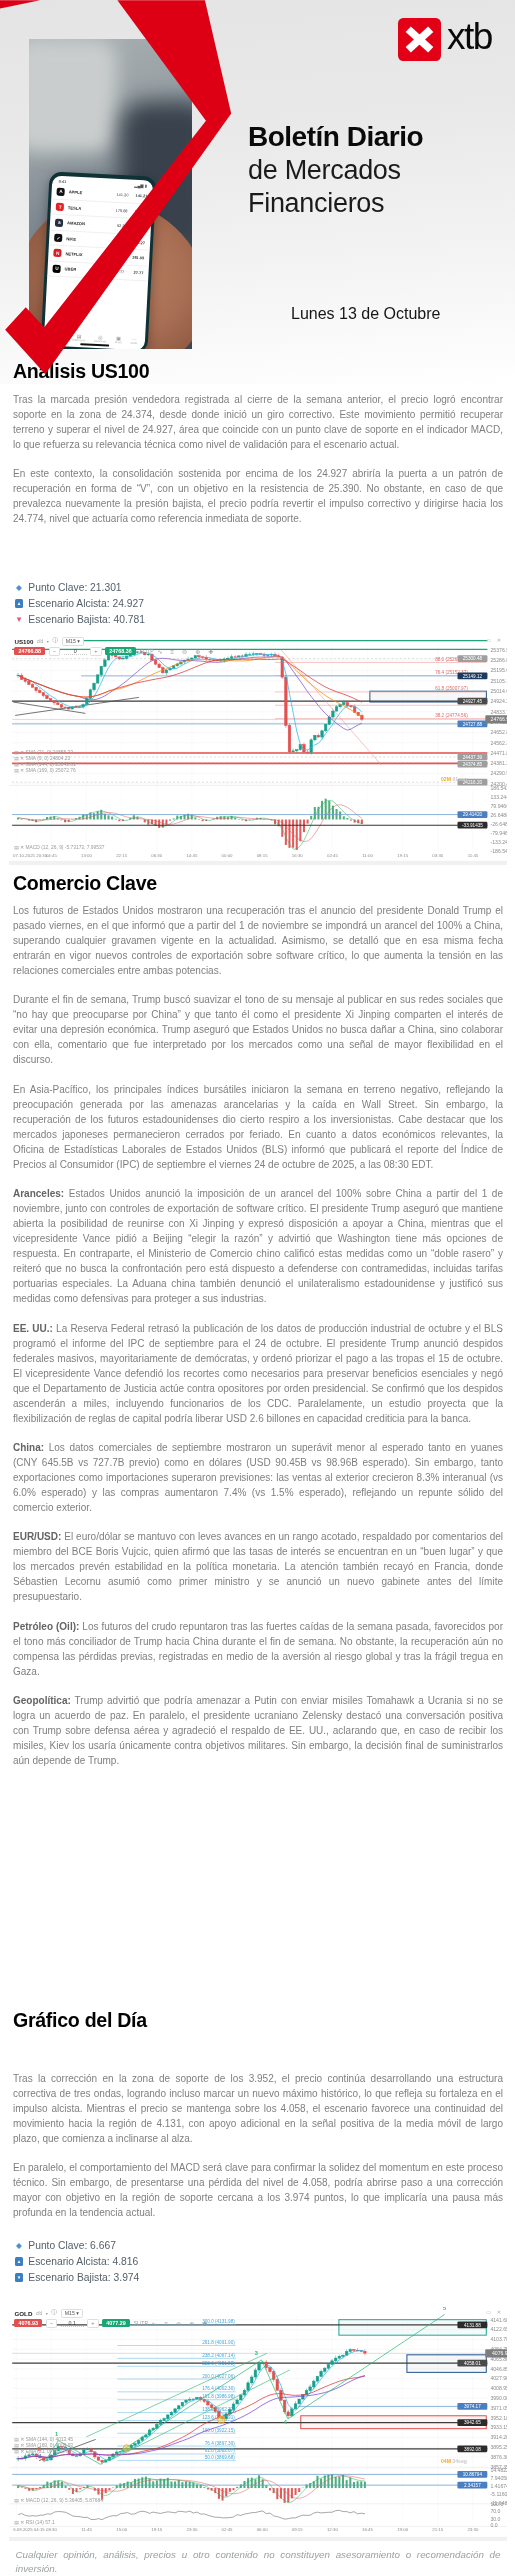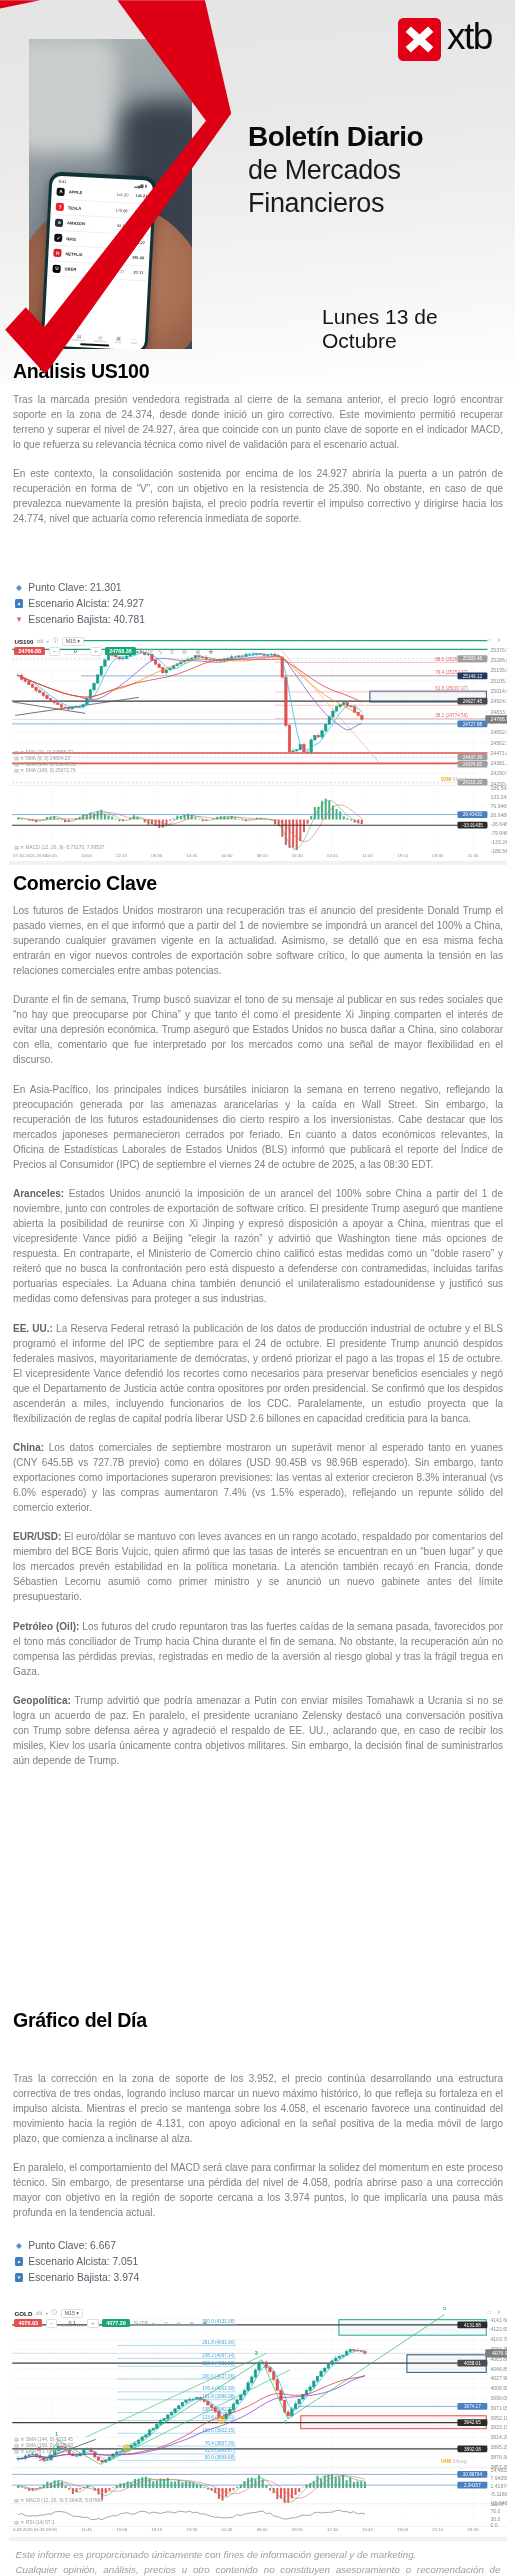--- a/index.html
+++ b/index.html
@@ -22,21 +22,21 @@
   .pnav{position:absolute;bottom:5.2px;left:0;right:0;display:flex;justify-content:space-around;padding:0 3.1px;}
   .pnav .ni{text-align:center;font-size:2.3px;color:#9a9a9a;}
   .pnav .ni .g{font-size:5.2px;line-height:5.2px;}
   .pnav .ni.on, .pnav .ni.on .g{color:#d80014;}
   .homebar{position:absolute;bottom:1.5px;left:50%;transform:translateX(-50%);width:29px;height:2.1px;border-radius:1px;background:#111;}
   .logo-sq{left:398px;top:17.5px;width:43px;height:43px;background:#e30017;border-radius:5.2px;z-index:3;}
   .logo-txt{left:447px;top:16px;font-size:37px;font-weight:normal;color:#0a0a0a;letter-spacing:-1.5px;z-index:3;}
   .title1{left:248px;top:121px;font-size:28px;font-weight:bold;color:#0a0a0a;letter-spacing:-0.5px;}
   .title2{left:248px;top:155px;font-size:27px;font-weight:400;color:#1b1b1b;letter-spacing:-0.3px;}
   .title3{left:248px;top:188px;font-size:27px;font-weight:400;color:#1b1b1b;letter-spacing:-0.3px;}
-  .date{left:322px;top:305px;font-size:21px;color:#161616;}
+  .date{left:291px;top:305px;font-size:16px;color:#161616;}
   
   .h2{font-size:19.6px;font-weight:bold;color:#030303;letter-spacing:-0.3px;}
   .bodycol{width:490px;}
   .bodycol p{margin:0 0 14.4px 0;font-size:10px;line-height:15px;color:#7f7f7f;text-align:justify;}
   .bodycol p b{color:#646464;}
   .kprow{display:flex;align-items:center;gap:4.6px;margin-bottom:5.2px;font-size:10.3px;color:#55606b;}
   .kpico{width:9.3px;display:flex;align-items:center;justify-content:center;}
   .kp-diamond{color:#4f8fd2;font-size:7.7px;}
   .kp-box{width:8.8px;height:8.8px;border-radius:1.5px;background:#3a7fc1;color:#fff;font-size:4.6px;display:flex;align-items:center;justify-content:center;}
   .kp-downtri{color:#e8556d;font-size:7.7px;}
@@ -621,21 +621,21 @@
     </div>
   <div class="abs" style="left:14.4px;top:2240px;">
       <div class="kprow">
         <span class="kpico kp-diamond">◆</span>
         <span>Punto Clave: 6.667</span>
       </div>
       <div class="kprow">
         <span class="kpico">
           <span class="kp-box">▲</span>
         </span>
-        <span>Escenario Alcista: 7.051</span>
+        <span>Escenario Alcista: 4.816</span>
       </div>
       <div class="kprow">
         <span class="kpico">
           <span class="kp-box">▼</span>
         </span>
         <span>Escenario Bajista: 3.974</span>
       </div>
     </div>
   <div class="abs chartbox" style="left:9.3px;top:2307px;height:236px;" id="chart-gold">
       <svg viewBox="0 0 966 458" width="498" height="236">
@@ -1091,18 +1091,17 @@
     <span class="ct-vol">0.1</span>
     <span class="ct-btn">+</span>
     <span class="ct-buy">4077.29</span>
     <span class="ct-sltp">SL/TP</span>
     <span class="ct-icons">∿ ≡ ⊖ ⊕ ✚</span>
       </div>
       <div class="ct-win">▭ ✕</div>
     </div>
 
   <div class="abs disc" style="left:15.5px;top:2548px;width:485px;">
-      <p class="tight">Este informe es proporcionado únicamente con fines de información general y de marketing.</p>
       <p>Cualquier opinión, análisis, precios u otro contenido no constituyen asesoramiento o recomendación de inversión.</p>
     </div>
 
 </div>
 
 
 </body></html>

